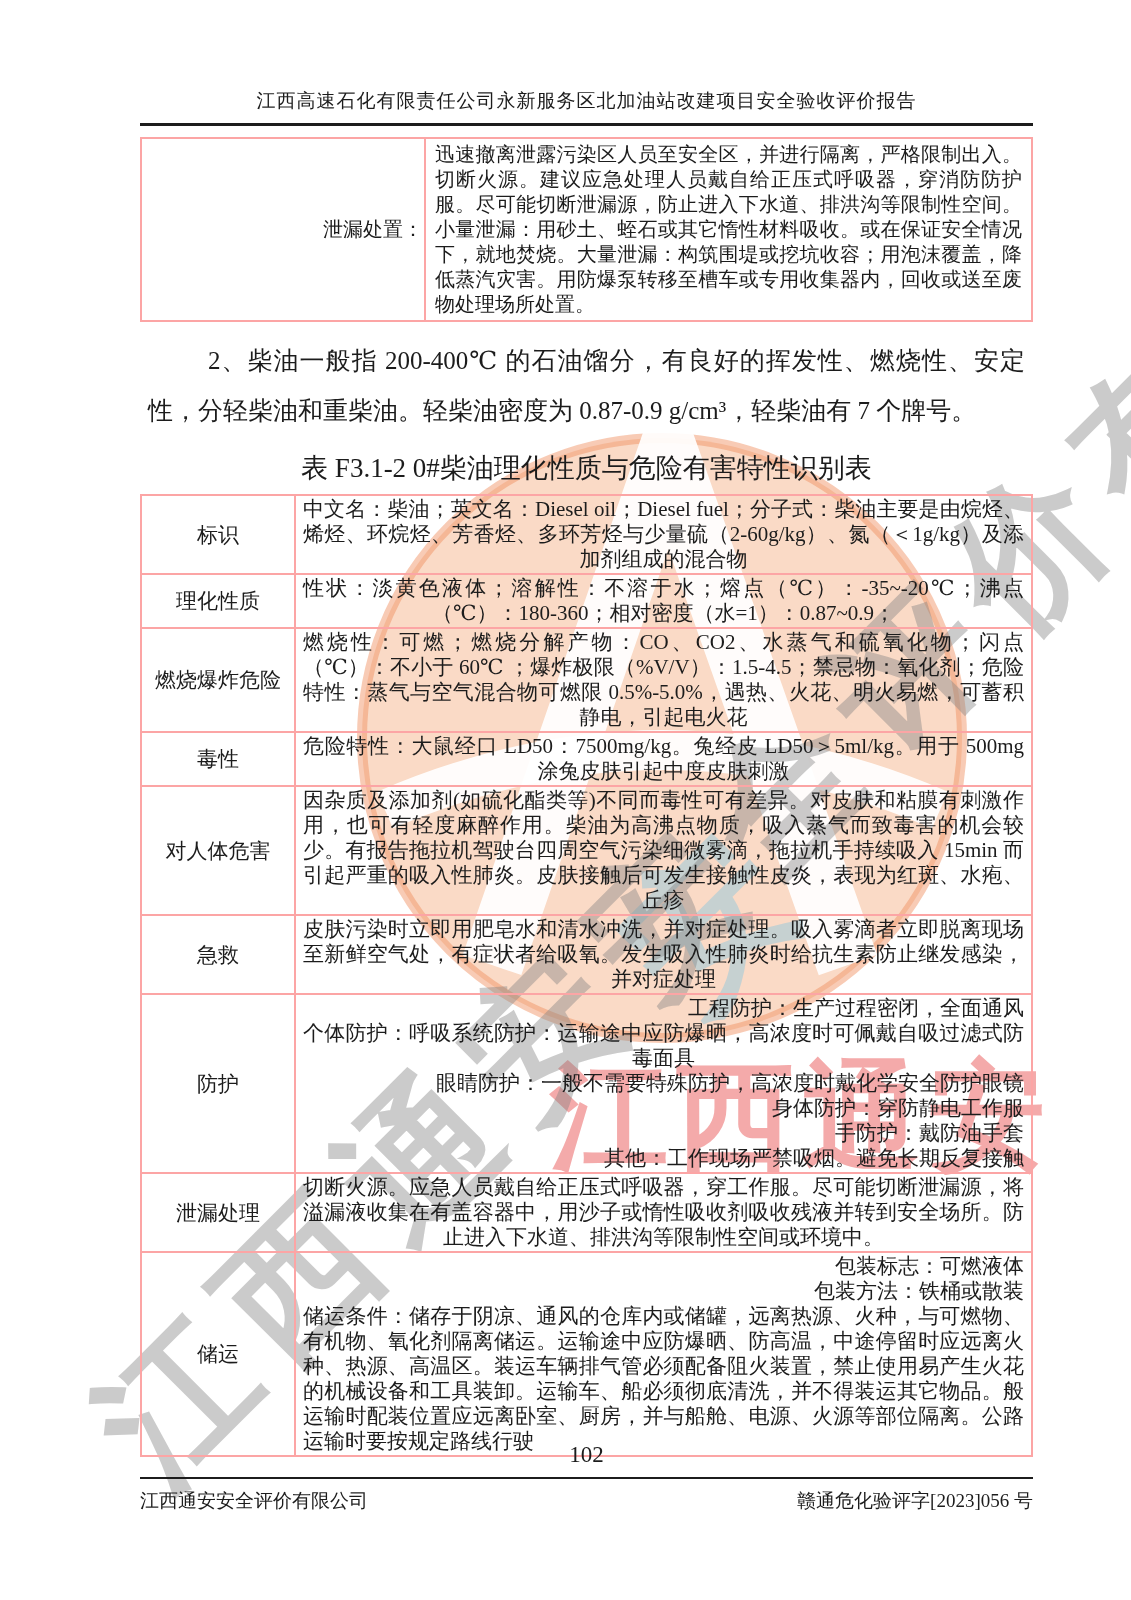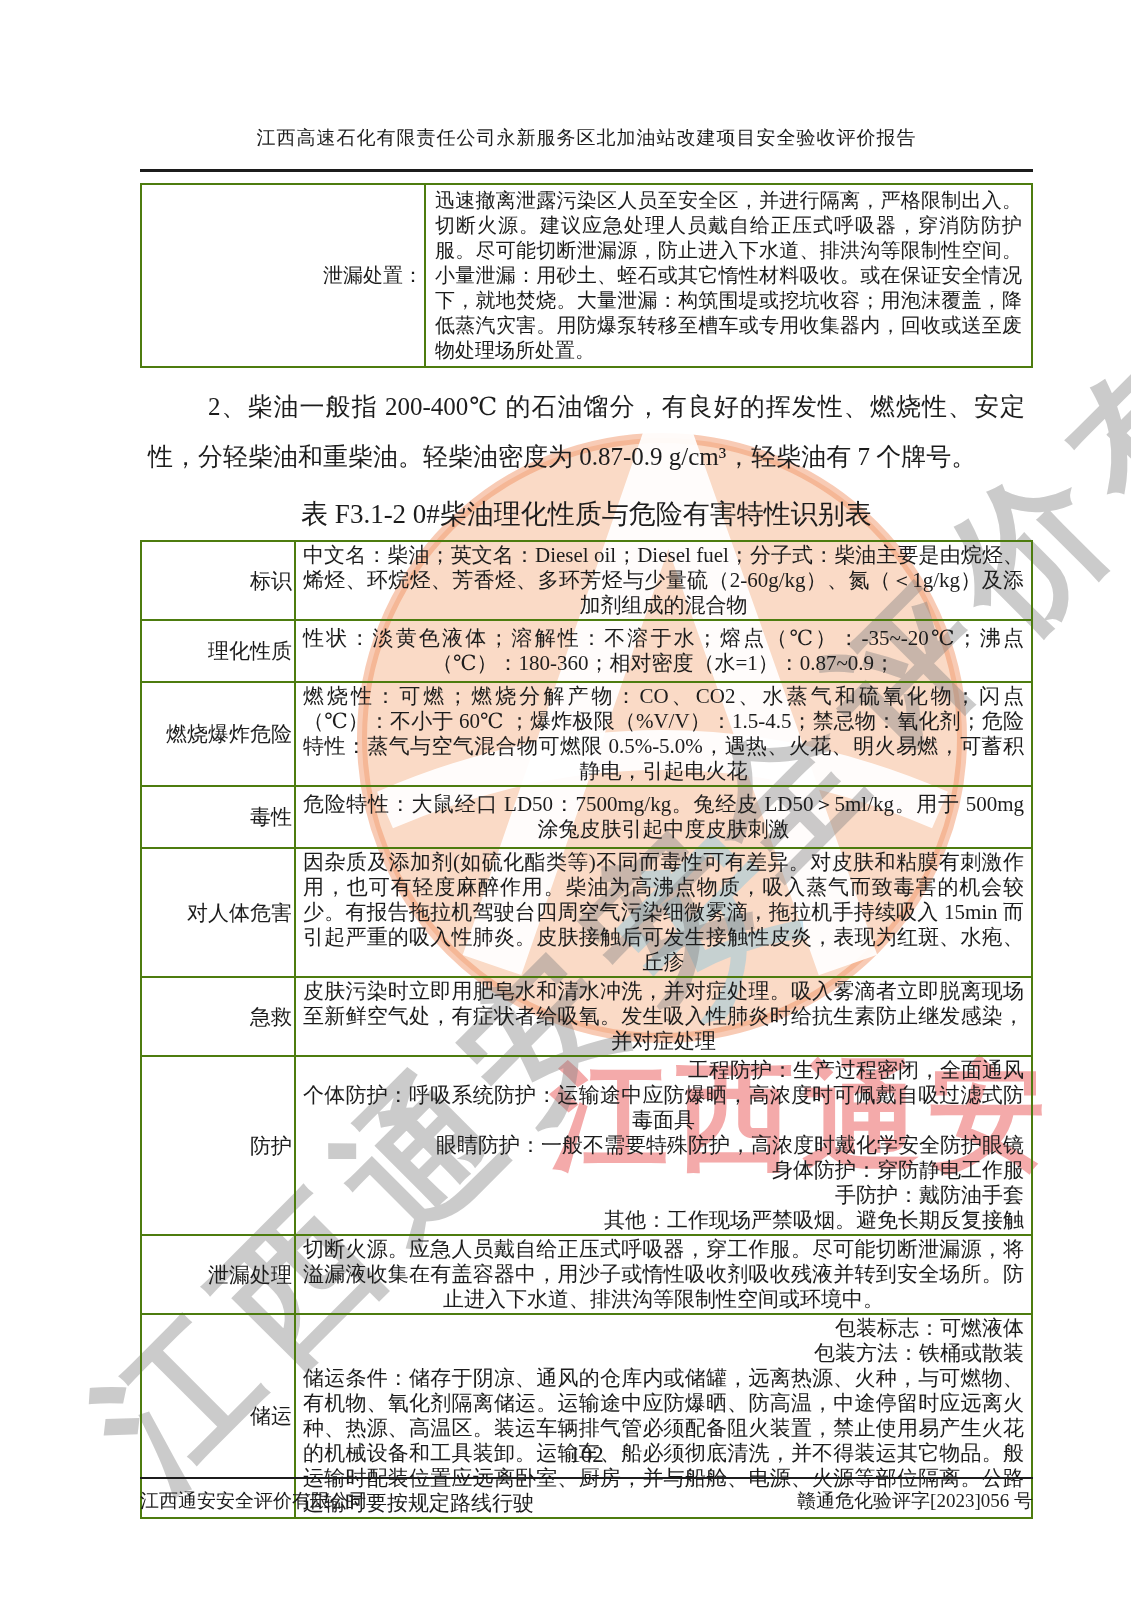--- a/index.html
+++ b/index.html
@@ -30,38 +30,37 @@
     position:absolute; left:550px; top:1038px;
     font-size:118px; letter-spacing:8px; white-space:nowrap;
     font-weight:bold;
   }
 
   
   .content { position:absolute; left:140px; top:0; width:893px; z-index:1; }
 
   .header {
     text-align:center; font-size:19px; letter-spacing:1px;
-    padding-top:88px; padding-bottom:18px;
+    padding-top:88px; padding-bottom:9px;
     border-bottom:3px solid #1c1c1c;
-    margin-top:37px;
   }
 
   table.doc-table { width:100%; border-collapse:collapse; }
-  table.doc-table td { border:2px solid #4d7c0f; vertical-align:middle; }
+  table.doc-table td { border:2px solid #fca5a5; vertical-align:middle; }
 
   .toptable { margin-top:11px; font-size:20px; }
   .toptable td.label-cell { width:280px; text-align:right; }
   .toptable td.content-cell { padding:3px 9px; line-height:25px; }
 
   .para { margin:8px; font-size:25px; }
   .p1 { margin-top:14px; line-height:50px; text-indent:2.4em; text-align:justify; }
   .caption { text-align:center; font-size:27px; margin:14px 0 8px 0; }
 
   .maintable { font-size:21px; }
-  .maintable td.label-cell { width:148px; text-align:right; padding:16px 2px; }
+  .maintable td.label-cell { width:148px; text-align:center; padding:0 2px; }
   .maintable td.content-cell { padding:1px 7px; line-height:25px; }
 
   .block.align-justify { text-align:justify; text-align-last:left; }
   .block.align-justify-center { text-align:justify; text-align-last:center; }
   .block.align-center { text-align:right; white-space:pre-line; }
 
   .p2 { margin-top:12px; text-indent:2.4em; }
   .p3 { margin-top:42px; text-indent:2.4em; }
 
   .footer-area { position:absolute; left:140px; width:893px; top:1442px; z-index:1; }

